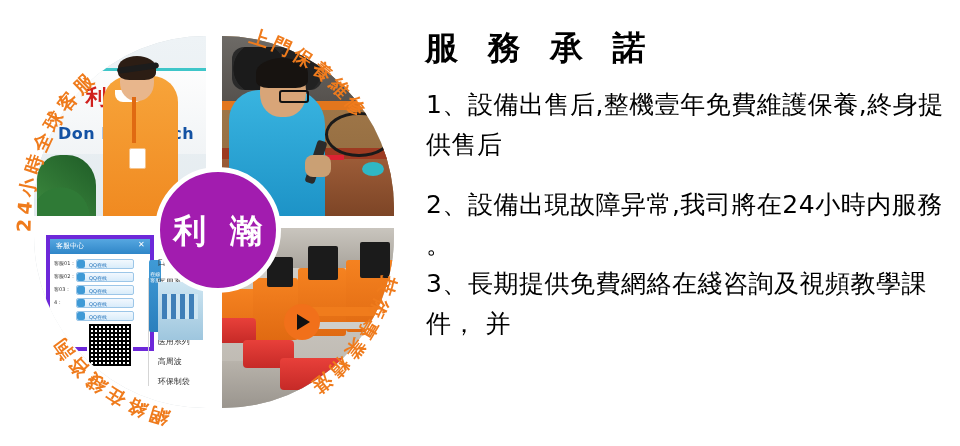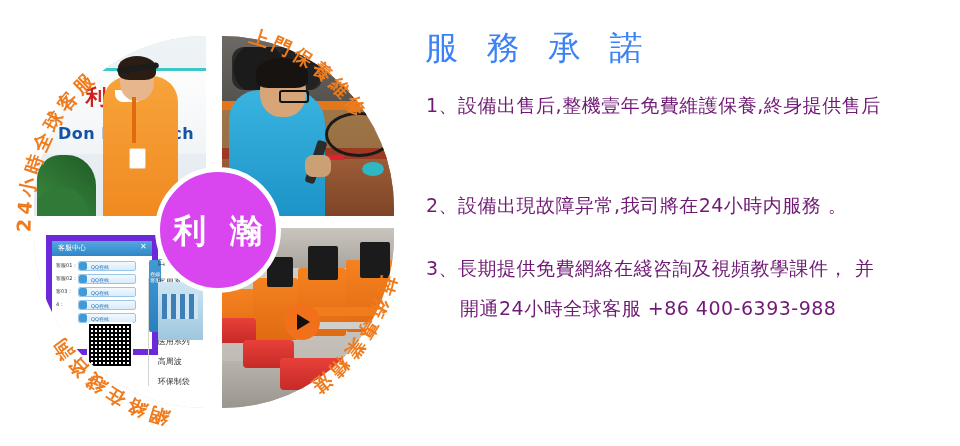--- a/index.html
+++ b/index.html
@@ -80,21 +80,21 @@
      background:#2b2b2b;border-radius:3px;transform:rotate(18deg);}
   .t-wire{position:absolute;left:60%;top:42%;width:36%;height:22%;
      border:3px solid #1a1a1a;border-radius:50%;}
   .t-tape{position:absolute;right:6%;top:70%;width:22px;height:14px;
      background:#2fb7c4;border-radius:50%;}
   .t-red{position:absolute;left:58%;top:66%;width:22px;height:5px;background:#d23;}
 
   
   .photo-web{position:absolute;inset:0;background:#ffffff;}
   .web-panel{position:absolute;left:7%;top:4%;width:58%;height:60%;
-     background:#fff;border:6px solid #6d28d9;}
+     background:#fff;border:4px solid #6d28d9;}
   .web-head{position:absolute;left:0;top:0;width:100%;height:15px;
      background:linear-gradient(#56a7e0,#2f86c8);color:#fff;font-size:7px;
      line-height:15px;padding-left:6px;box-sizing:border-box;}
   .web-x{position:absolute;right:5px;top:1px;font-size:8px;color:#fff;font-weight:700;}
   .qq-row{position:absolute;left:4px;height:11px;width:86%;}
   .qq-lbl{position:absolute;left:0;top:1px;font-size:5px;color:#333;}
   .qq-btn{position:absolute;left:22px;top:0;width:58px;height:10px;
      background:linear-gradient(#f2f8fe,#d9ecfa);border:1px solid #9cc6e8;
      border-radius:2px;font-size:5px;color:#1d6fb8;line-height:10px;padding-left:12px;
      box-sizing:border-box;}
@@ -132,36 +132,36 @@
   .f-floor{position:absolute;left:0;bottom:0;width:100%;height:26%;
      background:linear-gradient(#b8b3ab,#9a958e);}
   .play-btn{position:absolute;left:36%;top:42%;width:36px;height:36px;border-radius:50%;
      background:#f1701a;display:flex;align-items:center;justify-content:center;}
   .play-btn::after{content:"";border-left:13px solid #111;border-top:8px solid transparent;
      border-bottom:8px solid transparent;margin-left:4px;}
 
   
   .logo{
     position:absolute;left:147px;top:155px;width:126px;height:126px;border-radius:50%;
-    background:#d946ef;border:5px solid #ffffff;box-sizing:border-box;
+    background:#a21caf;border:5px solid #ffffff;box-sizing:border-box;
     display:flex;flex-direction:column;align-items:center;justify-content:center;
     color:#fff;font-weight:700;line-height:1.0;gap:28px;
   }
   .logo span{font-size:33px;letter-spacing:6px;padding-left:6px;}
 
   
   .arcsvg{position:absolute;left:0;top:0;width:404px;height:420px;overflow:visible;}
   .arctxt{fill:#ef7b1c;font-family:"DejaVu Sans","Liberation Sans",sans-serif;
      font-size:19px;font-weight:700;letter-spacing:4px;}
 
   
   .right{position:absolute;left:420px;top:0;width:540px;height:446px;}
-  .title{position:absolute;left:5px;top:26px;font-size:33px;color:#3b82f6;
-     font-weight:400;letter-spacing:9px;}
-  .item{position:absolute;left:6px;width:528px;font-size:19px;color:#701a75;
+  .title{position:absolute;left:5px;top:26px;font-size:33px;color:#000000;
+     font-weight:700;letter-spacing:9px;}
+  .item{position:absolute;left:6px;width:528px;font-size:25px;color:#000000;
      line-height:40px;letter-spacing:.5px;}
   .item .num{display:inline;}
   .item .l2{display:block;padding-left:34px;}
 </style>
 </head>
 <body>
 
 <div id="root">
 
   <div class="collage">
@@ -318,19 +318,18 @@
     <div class="title">服 務 承 諾</div>
 
     <div class="item" style="top:85px">
       <span class="num">1、</span><span>設備出售后,整機壹年免費維護保養,終身提供售后</span>
     </div>
 
     <div class="item" style="top:185px">
       <span class="num">2、</span><span>設備出現故障异常,我司將在24小時内服務 。</span>
     </div>
 
-    <div class="item" style="top:248px">
+    <div class="item" style="top:264px">
       <span class="num">3、</span><span>長期提供免費網絡在綫咨詢及視頻教學課件， 并</span>
-      <span class="l2">開通24小時全球客服  +86 400-6393-988</span>
     </div>
   </div>
 
 </div>
 
 </body></html>

